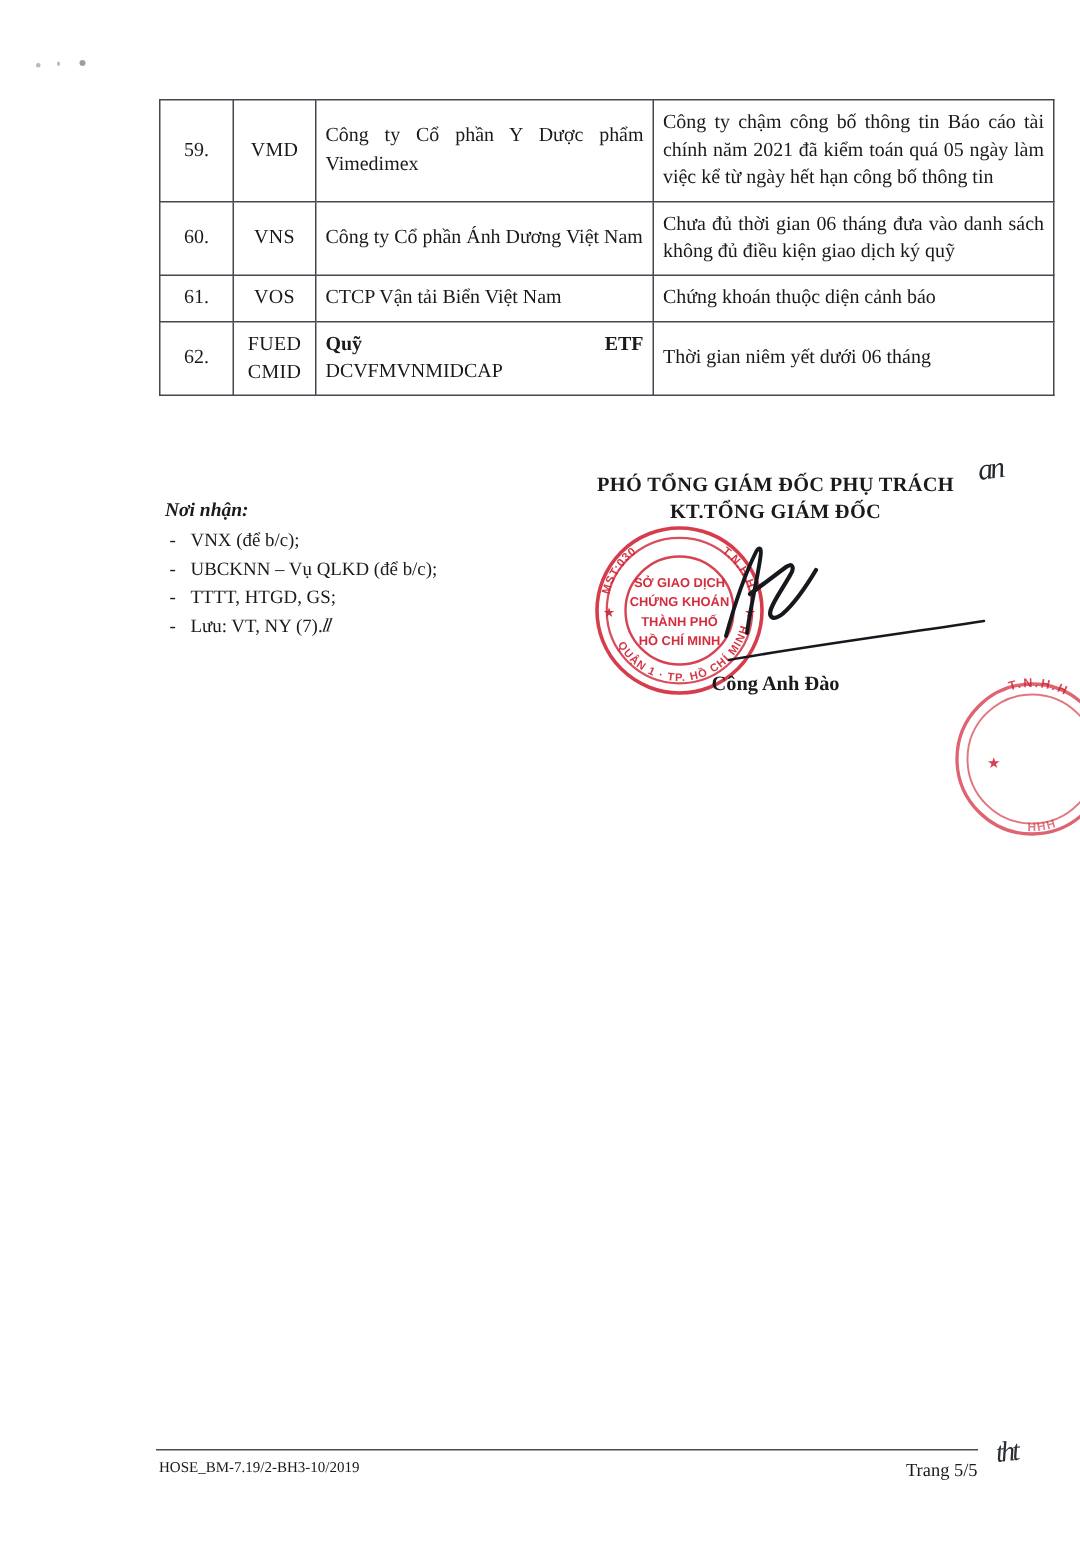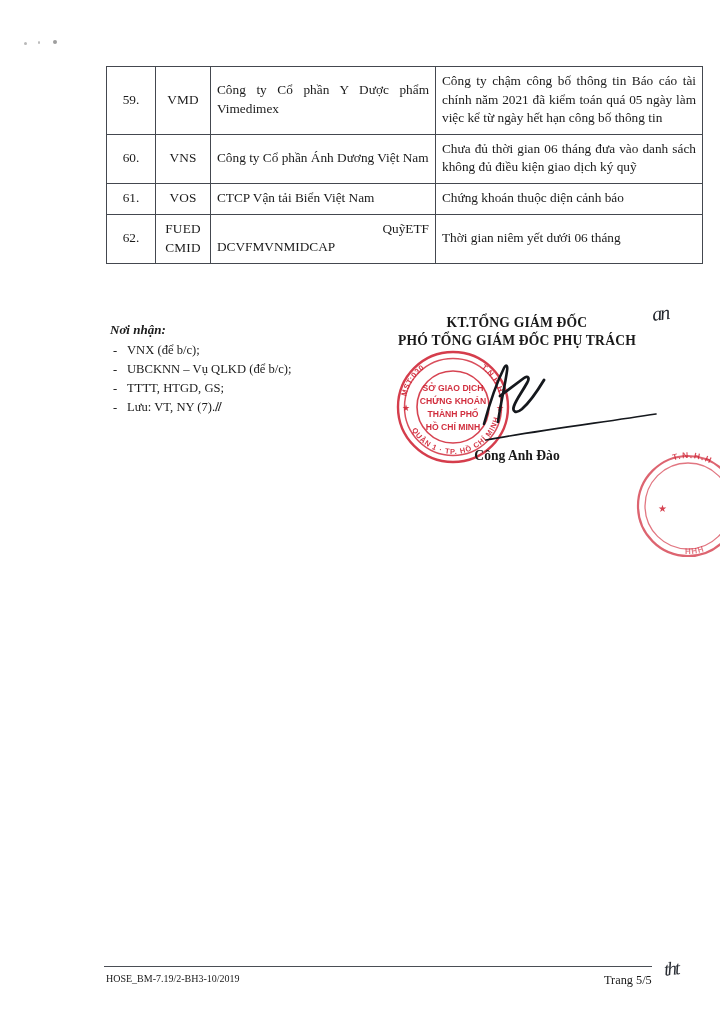--- a/index.html
+++ b/index.html
@@ -69,29 +69,30 @@
   }
   td.c-reason {
     width: 254px;
     text-align: justify;
     text-align-last: left;
     vertical-align: middle;
   }
   .code-stack { display: block; line-height: 1.42; }
   .justify-line {
     display: flex;
-    justify-content: flex-end;
+    justify-content: space-between;
     width: 100%;
+    font-weight: bold;
   }
 
   
   .recipients {
     position: absolute;
     left: 110px;
-    top: 320px;
+    top: 330px;
     width: 250px;
     font-size: 12.6px;
     line-height: 1.52;
   }
   .recipients .rtitle {
     font-style: italic;
     font-weight: bold;
     font-size: 13px;
     margin-bottom: 1px;
   }
@@ -274,22 +275,22 @@
     <div class="rtitle">Nơi nhận:</div>
     <ul>
       <li>VNX (để b/c);</li>
       <li>UBCKNN – Vụ QLKD (để b/c);</li>
       <li>TTTT, HTGD, GS;</li>
       <li><span>Lưu: VT, NY (7).</span><span class="hand-luu">ll</span></li>
     </ul>
   </div>
 
   <div class="sig-block">
+    <div>PHÓ TỔNG GIÁM ĐỐC PHỤ TRÁCH</div>
     <div>KT.TỔNG GIÁM ĐỐC</div>
-    <div>PHÓ TỔNG GIÁM ĐỐC PHỤ TRÁCH</div>
   </div>
 
   <div class="hand-mark">an</div>
 
   <div class="seal">
     <svg width="116" height="116" viewBox="0 0 116 116" xmlns="http://www.w3.org/2000/svg">
       <defs>
         <path id="ringTop" d="M 10,58 A 48,48 0 0 1 106,58"></path>
         <path id="ringBot" d="M 11,58 A 47,47 0 0 0 105,58"></path>
       </defs>

